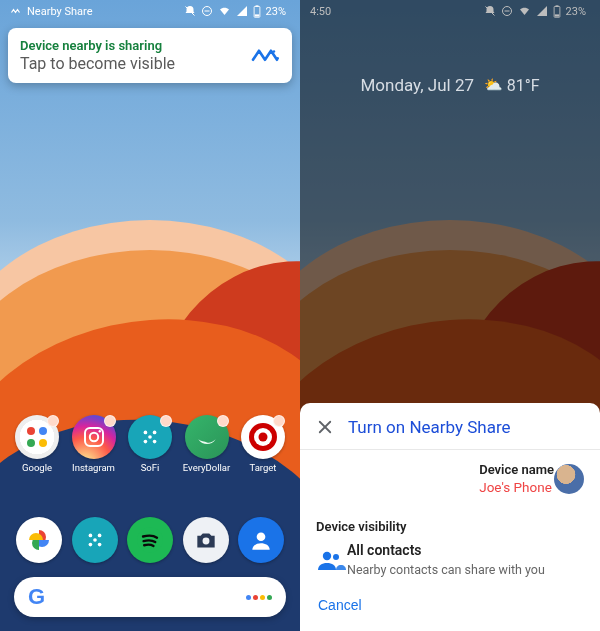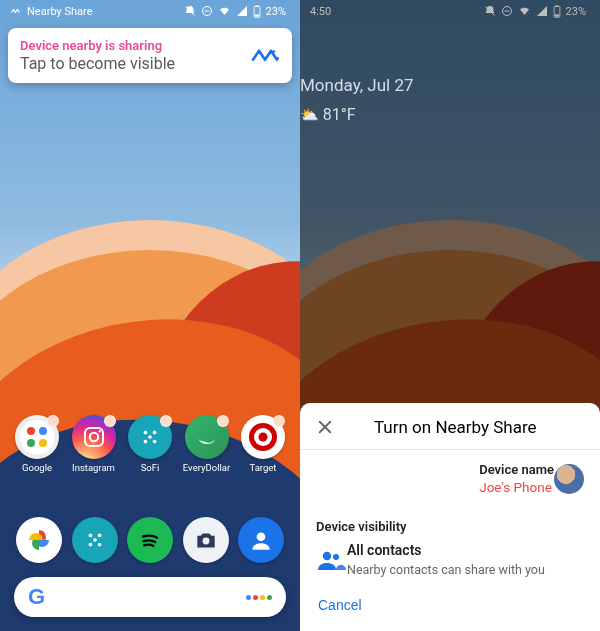--- a/index.html
+++ b/index.html
@@ -33,29 +33,29 @@
   .stat-icon svg { display:block; }
 
   
   .notif {
     position:absolute; top:28px; left:8px; right:8px;
     background:#fff; border-radius:8px;
     padding:10px 12px;
     display:flex; align-items:center; justify-content:space-between;
     box-shadow:0 3px 10px rgba(0,0,0,0.25);
   }
-  .notif-text .title { font-size:13px; font-weight:600; color:#ec4899; }
+  .notif-text .title { font-size:13px; font-weight:600; color:#15803d; }
   .notif-text .sub { font-size:16px; color:#5a5a5a; margin-top:1px; }
   .nearby-icon svg { display:block; }
 
   
   .datew {
     position:absolute; top:75px; left:0; right:0; text-align:center;
     color:#d7dde4; font-size:17px;
-    display:flex; align-items:flex-start; justify-content:center; gap:10px;flex-direction:column;
+    display:flex; align-items:center; justify-content:center; gap:10px;
   }
   .weather { display:flex; align-items:center; gap:4px; font-size:16px; }
   .weather-icon { font-size:15px; }
 
   
   .apps { position:absolute; bottom:150px; left:0; right:0; padding:0 12px; }
   .app-row { display:flex; justify-content:space-between; margin-bottom:8px; }
   .app { width:50px; text-align:center; }
   .app-ic {
     width:44px; height:44px; border-radius:50%;
@@ -83,21 +83,21 @@
     box-shadow:0 2px 6px rgba(0,0,0,0.25);
   }
 
   
   .sheet {
     position:absolute; left:0; right:0; bottom:0;
     background:#fff; border-radius:10px 10px 0 0;
   }
   .sheet-header { display:flex; align-items:center; gap:14px; padding:14px 16px 12px; }
   .close-x { width:18px; height:18px; }
-  .sheet-title { font-size:17px; color:#000000; font-weight:400;margin-left:26px; }
+  .sheet-title { font-size:17px; color:#1d4ed8; font-weight:400; }
   .divider { height:1px; background:#e8e8e8; }
   .sheet-row { padding:12px 16px; }
   .row-label { font-size:13px; font-weight:600; color:#222; }
   .row-value { font-size:13.5px; color:#ef4444; margin-top:2px; }
   .device-row { display:flex; align-items:center; justify-content:flex-end;padding-left:26px; }
   .avatar { width:30px; height:30px; border-radius:50%; background:radial-gradient(circle at 40% 35%, #d9b48f 0 35%, #4a6ea8 36% 100%); }
   .vis-body { display:flex; align-items:center; gap:1px; margin-top:8px; }
   .contacts-icon svg { display:block; }
   .vis-text .t1 { font-size:14px; font-weight:600; color:#222; }
   .vis-text .t2 { font-size:12.5px; color:#666; margin-top:4px; }

